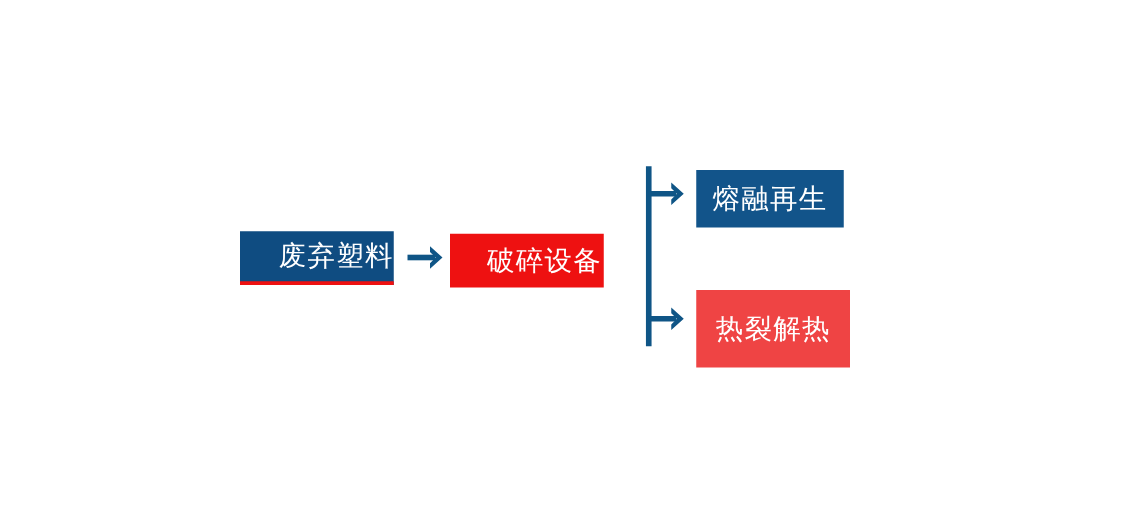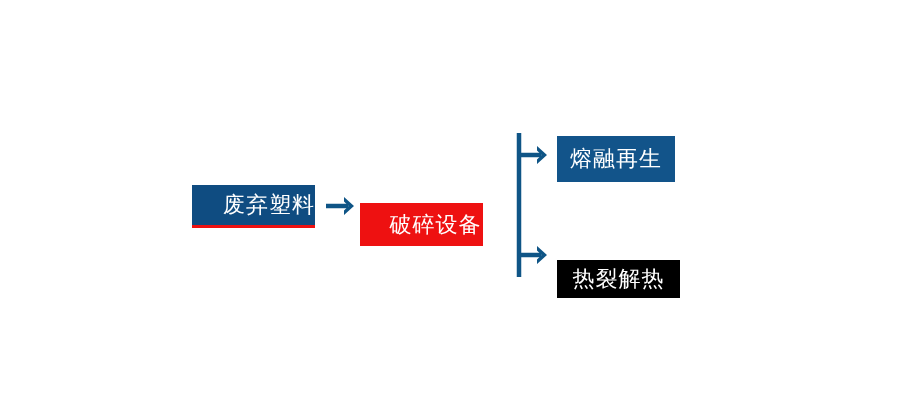--- a/index.html
+++ b/index.html
@@ -40,42 +40,41 @@
     top: 185px;
     width: 123px;
     height: 43px;
     background: #0f4c81;
     border-bottom: 3px solid #ee1111;
     justify-content: flex-end;
   }
 
   .node-process {
     left: 360px;
-    top: 203px;
+    top: 187px;
     width: 123px;
     height: 43px;
     background: #ee1111;
     padding-left: 28px;
   }
 
   .node-out-top {
     left: 557px;
     top: 136px;
     width: 118px;
     height: 46px;
     background: #12548a;
   }
 
   .node-out-bottom {
     left: 557px;
     top: 232px;
     width: 123px;
-    height: 38px;
-    background: #000000;
-    margin-top: 28px;
+    height: 62px;
+    background: #ef4444;
   }
 
   
   .connector {
     position: absolute;
     pointer-events: none;
   }
   .main-arrow {
     left: 320px;
     top: 192px;

